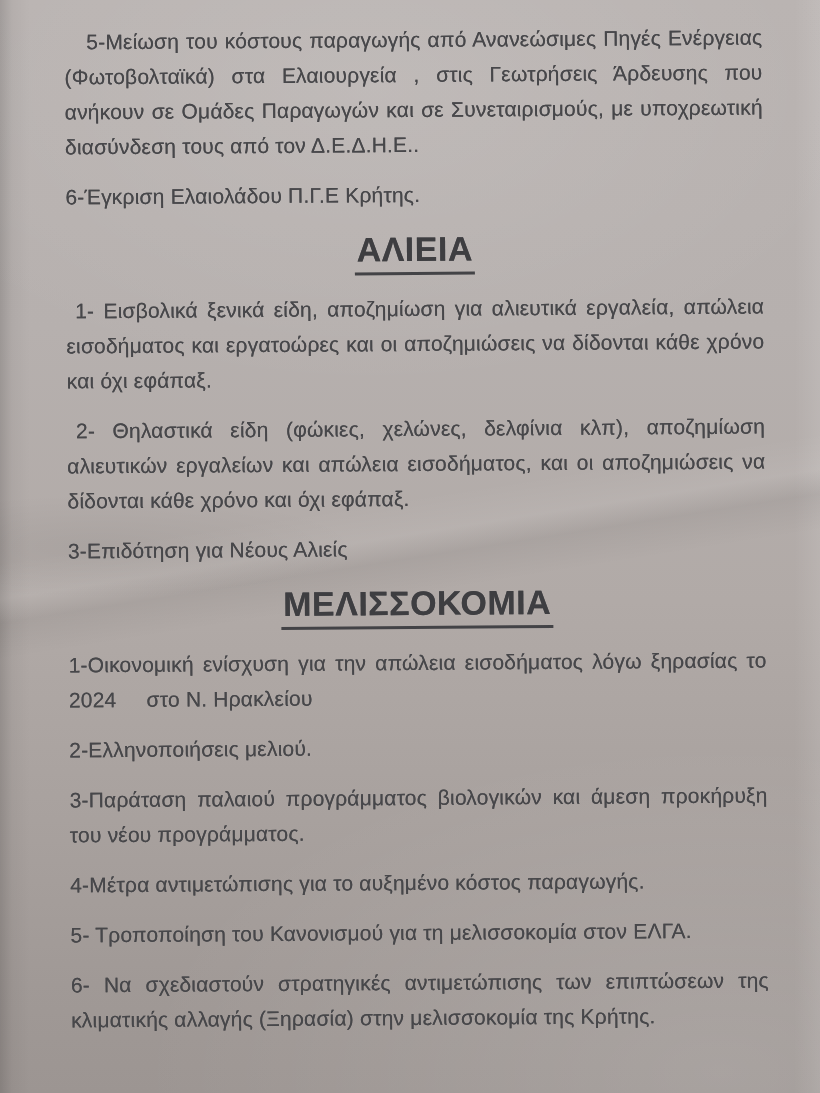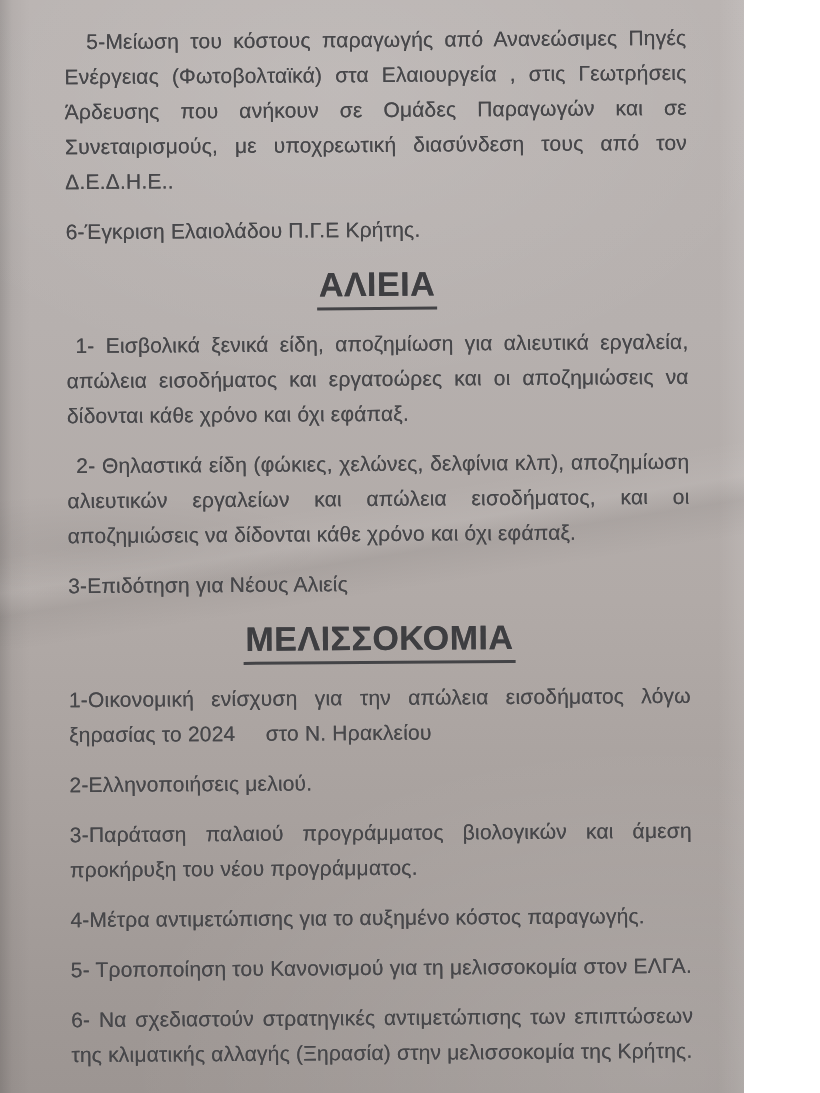--- a/index.html
+++ b/index.html
@@ -5,21 +5,21 @@
   html, body {
     margin: 0;
     padding: 0;
     width: 820px;
     height: 1093px;
     overflow: hidden;
     font-family: "Liberation Sans", "DejaVu Sans", sans-serif;
   }
   .page {
     position: relative;
-    width: 744px;
+    width: 820px;
     height: 1093px;
     background:
       radial-gradient(130% 55% at 88% 98%, rgba(255,255,255,0.12) 0%, rgba(255,255,255,0) 55%),
       radial-gradient(90% 40% at 45% 8%, rgba(255,255,255,0.10) 0%, rgba(255,255,255,0) 70%),
       linear-gradient(90deg, rgba(0,0,0,0.14) 0px, rgba(0,0,0,0.04) 12px, rgba(0,0,0,0) 30px),
       linear-gradient(270deg, rgba(255,255,255,0.10) 0px, rgba(255,255,255,0) 26px),
       linear-gradient(180deg, #b9b3b1 0%, #b6b0ae 30%, #b1aaa7 55%, #a8a19e 75%, #a09996 90%, #9c9592 100%);
   }
   
   .page::before {

